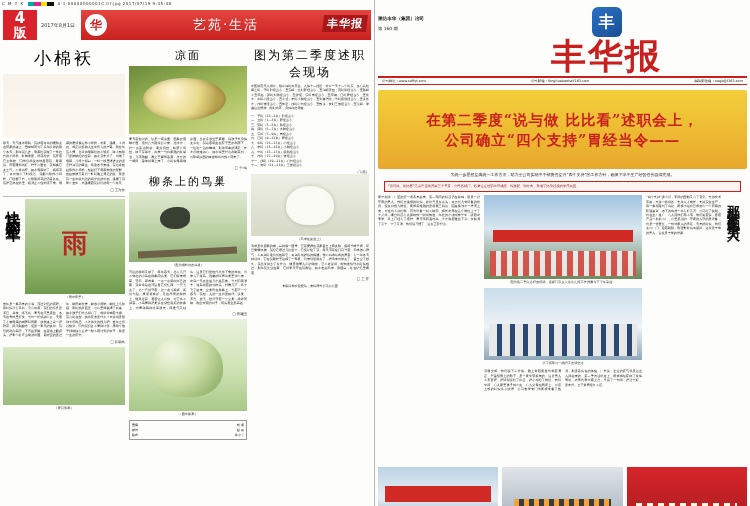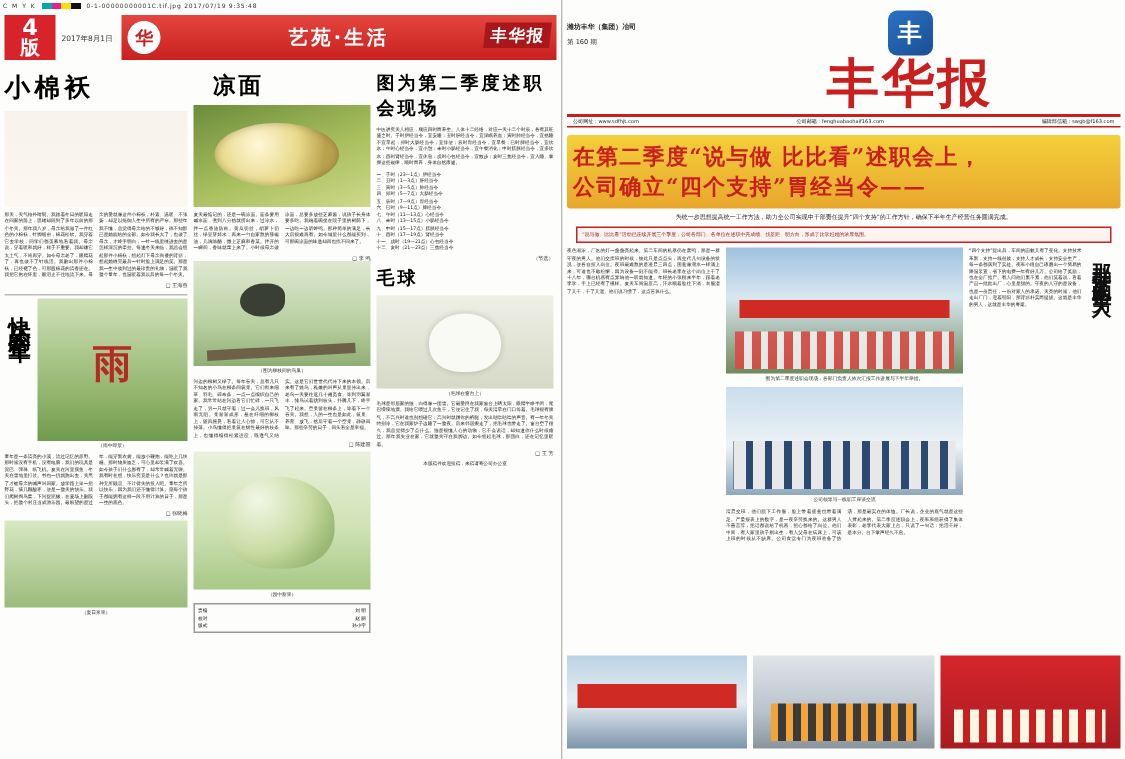--- a/index.html
+++ b/index.html
@@ -44,36 +44,36 @@
     flex: 1; background: linear-gradient(180deg,#e4453f,#c9201f);
     position: relative; display:flex; align-items:center; justify-content:center;
     margin-left: 2px;
   }
   .lp-title-bar .logo-circle{
     position:absolute; left:4px; top:4px; width:22px; height:22px; border-radius:50%;
     background:#fff; color:#c9201f; font-size:12px; font-weight:bold;
     display:flex;align-items:center;justify-content:center;
   }
   .lp-title-bar .sect {
-    color:#fff; font-size: 13px; font-weight: bold; letter-spacing: 2px;
+    color:#fff; font-size: 13px; font-weight: normal; letter-spacing: 2px;
   }
   .lp-title-bar .paper-name{
     position:absolute; right:4px; top:5px; color:#fff; font-size:11px; font-weight:bold;
     letter-spacing:1px; background:#a8181a; padding:1px 4px; transform: skewX(-6deg);
   }
 
   .lp-body { display:flex; gap:4px; margin-top:4px; height: 455px; }
   .lp-col { }
   .lp-colA { width: 122px; }
   .lp-colB { width: 118px; }
   .lp-colC { width: 118px; }
 
-  .hl { font-weight:bold; font-family:"DejaVu Serif", serif; }
+  .hl { text-align:center; font-weight:normal; font-family:"DejaVu Serif", serif; }
   .hl-1 { font-size: 17px; letter-spacing: 3px; margin: 3px 0 4px; }
-  .hl-2 { font-size: 15px; letter-spacing: 2px; margin: 4px 13px 3px; }
+  .hl-2 { font-size: 11px; letter-spacing: 2px; margin: 4px 13px 3px; }
   .hl-3 { font-size: 12px; letter-spacing: 2px; margin: 3px 0 3px; }
 
   .tiny {
     font-size: 3.1px; line-height: 1.45; text-align: justify;
     color: #1a1a1a; word-break: break-all;
   }
   .tiny.v2col { column-count: 2; column-gap: 4px; }
   .byline { font-size: 3.4px; text-align: right; margin-top: 2px; color:#333; }
 
   .vtitle {
@@ -171,21 +171,21 @@
   .rp-right-info { width: 72px; font-size: 3.6px; line-height:1.7; color:#222; text-align:right; padding-top:6px;}
   .rp-right-info .slogan { font-size: 6px; color:#c9201f; font-weight:bold; letter-spacing:1px; line-height:1.3; }
   .rp-right-info .bignum { font-size: 9px; font-weight:bold; }
 
   .rp-barline{
     margin-top: 3px; border-top: 2px solid #c9201f; border-bottom: 1px solid #c9201f;
     display:flex; justify-content: space-between; font-size:3.4px; padding:1px 4px; color:#222;
   }
   .rp-headline{
     margin-top: 5px; background: linear-gradient(180deg,#f3cf3a,#e8a72c);
-    border-radius: 2px; padding: 5px 4px; 
+    border-radius: 2px; padding: 20px 4px; text-align:center;
   }
   .rp-headline .h1{
     font-size: 14.5px; font-weight:bold; color:#c9201f; letter-spacing:1px;
     font-family:"DejaVu Serif", serif; line-height:1.35;
   }
   .rp-sub { font-size: 4px; text-align:center; margin-top:3px; color:#222; line-height:1.5;}
   .rp-quote {
     margin: 3px 6px; border:1px solid #c9201f; background:#fdf4f2;
     font-size:3.3px; padding:2px 3px; line-height:1.5; color:#8a1a18;
   }
@@ -279,20 +279,21 @@
         <div class="img illus-berry" style="margin-top:3px;"></div>
         <div class="cap">（夏日浆果）</div>
       </div>
 
       <div class="lp-col lp-colB">
         <div class="hl hl-2">凉面</div>
         <div class="img illus-food"></div>
         <div class="tiny v2col" style="margin-top:3px;">夏天最惦记的，还是一碗凉面。面条要用碱水面，煮到八分熟就捞出来，过冷水，拌一点香油防粘。黄瓜切丝，胡萝卜切丝，绿豆芽焯水，再来一勺自家熬的辣椒油，几滴陈醋，撒上芝麻和香菜。拌开的一瞬间，香味就窜上来了。小时候母亲做凉面，总要多放些芝麻酱，说孩子长身体要多吃。我端着碗坐在院子里的树荫下，一边吃一边听蝉鸣。那种简单的满足，长大后很难再有。如今城里什么都能买到，可那碗凉面的味道却再也找不回来了。</div>
         <div class="byline">□ 李 鸣</div>
 
+        <div class="hl hl-2">柳条上的鸟巢</div>
         <div class="img illus-bird"></div>
         <div class="cap">（图为柳枝间的鸟巢）</div>
         <div class="tiny v2col" style="margin-top:2px;">河边的柳树又绿了。每年春天，总有几只不知名的小鸟在柳条间筑巢。它们衔来细草、羽毛、碎布条，一点一点编织自己的家。我常常站在河边看它们忙碌，一只飞走了，另一只就守着；过一会儿换班，风雨无阻。巢渐渐成形，悬在纤细的柳枝上，随风摇晃，看着让人心惊，可它从不掉落。小鸟懂得把巢筑在韧性最好的枝条上，也懂得编得松紧适度，既透气又结实。这是它们世世代代传下来的本领。后来有了雏鸟，稚嫩的叫声从巢里传出来，老鸟一天要往返几十趟觅食。等到羽翼渐丰，雏鸟试着跳到枝头，扑腾几下，终于飞了起来。空巢留在柳条上，等着下一个春天。我想，人的一生也是如此，筑巢、养育、放飞，然后守着一个空巢，静静回味。那些辛劳的日子，回头看全是幸福。</div>
         <div class="byline">□ 陈建国</div>
 
         <div class="img illus-grapes" style="margin-top:3px;"></div>
         <div class="cap">（园中新果）</div>
 
         <div class="foot-box">
           <div class="ft-row">
@@ -320,21 +321,20 @@
         <div class="tiny">五、辰时（7—9点）胃经当令</div>
         <div class="tiny">六、巳时（9—11点）脾经当令</div>
         <div class="tiny">七、午时（11—13点）心经当令</div>
         <div class="tiny">八、未时（13—15点）小肠经当令</div>
         <div class="tiny">九、申时（15—17点）膀胱经当令</div>
         <div class="tiny">十、酉时（17—19点）肾经当令</div>
         <div class="tiny">十一、戌时（19—21点）心包经当令</div>
         <div class="tiny">十二、亥时（21—23点）三焦经当令</div>
         <div class="byline">（节选）</div>
 
-        <div class="hl hl-3">毛球</div>
         <div class="img illus-cat"></div>
         <div class="cap">（毛球在窗台上）</div>
         <div class="tiny" style="margin-top:2px;">毛球是邻居家的猫，白得像一团雪。它最爱蹲在我家窗台上晒太阳，眼睛半睁半闭，尾巴慢慢地摆。我给它喂过几次鱼干，它便记住了我，每天清早在门口等着。毛球很有脾气，不高兴时谁也别想碰它；高兴时就蹭你的裤腿，发出咕噜咕噜的声音。有一年冬天特别冷，它在我家炉子边睡了一整夜。后来邻居搬走了，把毛球也带走了。窗台空了很久，我总觉得少了点什么。猫是很懂人心的动物，它不会说话，却知道你什么时候难过。那年我失业在家，它就整天守在我脚边。如今想起毛球，那团白，还在记忆里暖着。</div>
         <div class="byline">□ 王 芳</div>
         <div class="tiny" style="margin-top:3px;text-align:center;">本版稿件欢迎投稿，来稿请寄公司办公室</div>
       </div>
     </div>
   </div>
 
   <div class="right-page">

